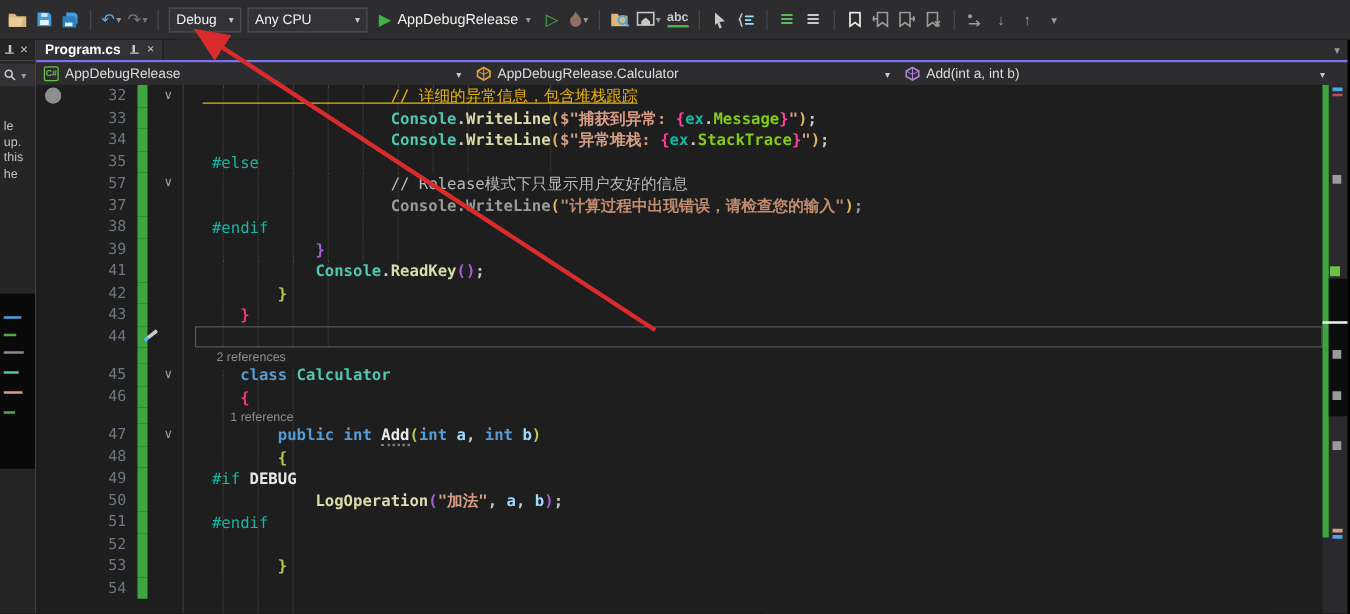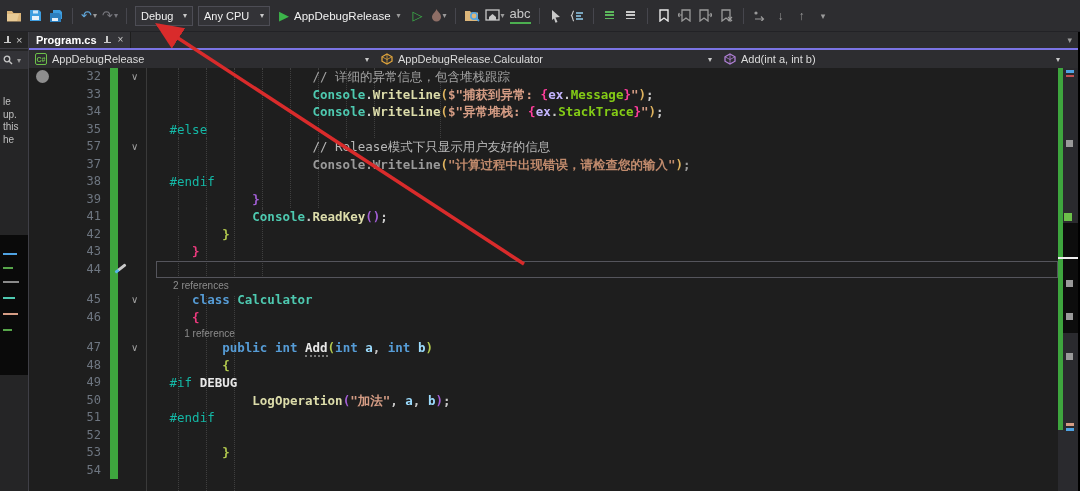--- a/index.html
+++ b/index.html
@@ -13,21 +13,21 @@
   .glyph{font-size:13px;line-height:1;}
   .sub{font-size:8px;color:#9A9A9A;margin-left:1px;}
   .combo{height:20px;background:#333337;border:1px solid #4D4D55;display:flex;align-items:center;
          padding:0 5px;box-sizing:border-box;color:#F1F1F1;font-size:11px;gap:4px;flex:none;}
   .combo .cv{flex:1;}
   .combo .ca{font-size:8px;color:#C8C8C8;}
   .runbtn{height:20px;display:flex;align-items:center;gap:5px;padding:0 4px;color:#F1F1F1;font-size:11.5px;flex:none;}
   .green{color:#3CB44A;}
   .minilines{width:9px;height:9px;background:repeating-linear-gradient(#5CB85C 0 1.5px,transparent 1.5px 3.5px);}
   .minilines.gray{background:repeating-linear-gradient(#C8C8C8 0 1.5px,transparent 1.5px 3.5px);}
-  .spell{font-size:13px;font-weight:normal;color:#C8C8C8;border-bottom:2px solid #4CAF50;line-height:1.1;}
+  .spell{font-size:10px;font-weight:bold;color:#C8C8C8;border-bottom:2px solid #4CAF50;line-height:1.1;}
   
   .tabstrip{position:absolute;left:29px;top:32px;width:1051px;height:16px;background:#2D2D30;display:flex;align-items:center;}
   .accentline{position:absolute;left:29px;top:48px;width:1051px;height:2px;background:#7B74E4;}
   .tab{height:16px;background:#333337;display:flex;align-items:center;gap:6px;padding:0 7px;border-right:1px solid #1E1E1E;}
   .tab .tname{color:#FFFFFF;font-size:11px;font-weight:bold;}
   .tab .tico{color:#C8C8C8;font-size:10px;line-height:1;}
   .tabstrip .tsmenu{margin-left:auto;margin-right:8px;color:#9A9A9A;font-size:9px;}
   .pin{width:9px;height:9px;position:relative;display:inline-block;}
   .pin:before{content:"";position:absolute;left:3.5px;top:0;width:2px;height:6px;background:#C8C8C8;}
   .pin:after{content:"";position:absolute;left:1px;top:6px;width:7px;height:1.5px;background:#C8C8C8;}
@@ -58,23 +58,23 @@
   .cell-num{width:55px;flex:none;text-align:right;padding-right:9px;color:#6E7681;font-weight:400;box-sizing:border-box;position:relative;font-size:12px;}
   .cell-bar{width:8px;flex:none;background:#3EA53E;}
   .cell-outline{width:38px;flex:none;padding-left:13px;box-sizing:border-box;color:#A0A0A0;font-size:10px;font-weight:400;font-family:"DejaVu Sans",sans-serif;}
   .cell-code{flex:1;white-space:pre;padding-left:6px;position:relative;}
   .row.caret .cell-code{box-shadow:inset 0 0 0 1px #55555C;}
   .codelens{color:#8C8C8C;font-size:10px;font-weight:400;font-family:"Liberation Sans",sans-serif;}
   .bp-circle{width:13px;height:13px;border-radius:50%;background:#8E8E8E;}
   .pen{position:absolute;right:-17px;top:6px;width:13px;height:3px;border-radius:1px;z-index:3;
        background:linear-gradient(90deg,#57B6E8 0 4px,#C9C9C9 4px);transform:rotate(-38deg);}
   
-  .tk-cm{color:#a3a3a3;font-weight:400;}
+  .tk-cm{color:#eab308;font-weight:400;text-decoration:underline;}
   .tk-cmi{color:#B8B8B8;font-weight:400;}
-  .tk-pl{color:#c4b5fd;text-align:center;}  .tk-pli{color:#9A9A9A;}
+  .tk-pl{color:#14b8a6;text-align:center;}  .tk-pli{color:#9A9A9A;}
   .tk-pn{color:#C8C8C8;}  .tk-pni{color:#9A9A9A;}
   .tk-kw{color:#569CD6;}  .tk-kc{color:#D160A2;}
   .tk-ty{color:#4EC9B0;}  .tk-me{color:#DCDCAA;}
   .tk-meu{color:#E8E8E8;border-bottom:2px dotted #7A7A7A;}
   .tk-st{color:#D69D85;}  .tk-sti{color:#C08A6C;}
   .tk-ib{color:#FF3D9C;}  .tk-pr{color:#84cc16;}
   .tk-vr{color:#9CDCFE;}
   .tk-pp{color:#14b8a6;font-weight:400;} .tk-ppk{color:#E8E8E8;}
   .tk-b1{color:#ED3A7E;} .tk-b2{color:#B2C94E;} .tk-b3{color:#A35FD6;} .tk-b4{color:#DFB35E;}
   
@@ -121,21 +121,21 @@
       </span>
     <span class="ti">
         <span class="glyph" style="color:#77777D">↷</span>
         <span class="sub" style="color:#77777D">▾</span>
       </span>
     <span class="sep"></span>
     <span class="combo" style="width:58px">
       <span class="cv">Debug</span>
         <span class="ca">▾</span>
     </span>
-    <span class="combo" style="width:72px">
+    <span class="combo" style="width:96px">
       <span class="cv">Any CPU</span>
         <span class="ca">▾</span>
     </span>
     <span class="runbtn">
       <span class="glyph green">▶</span>
       <span>AppDebugRelease</span>
       <span class="sub">▾</span>
     </span>
     <span class="ti">
         <span class="glyph green">▷</span>

